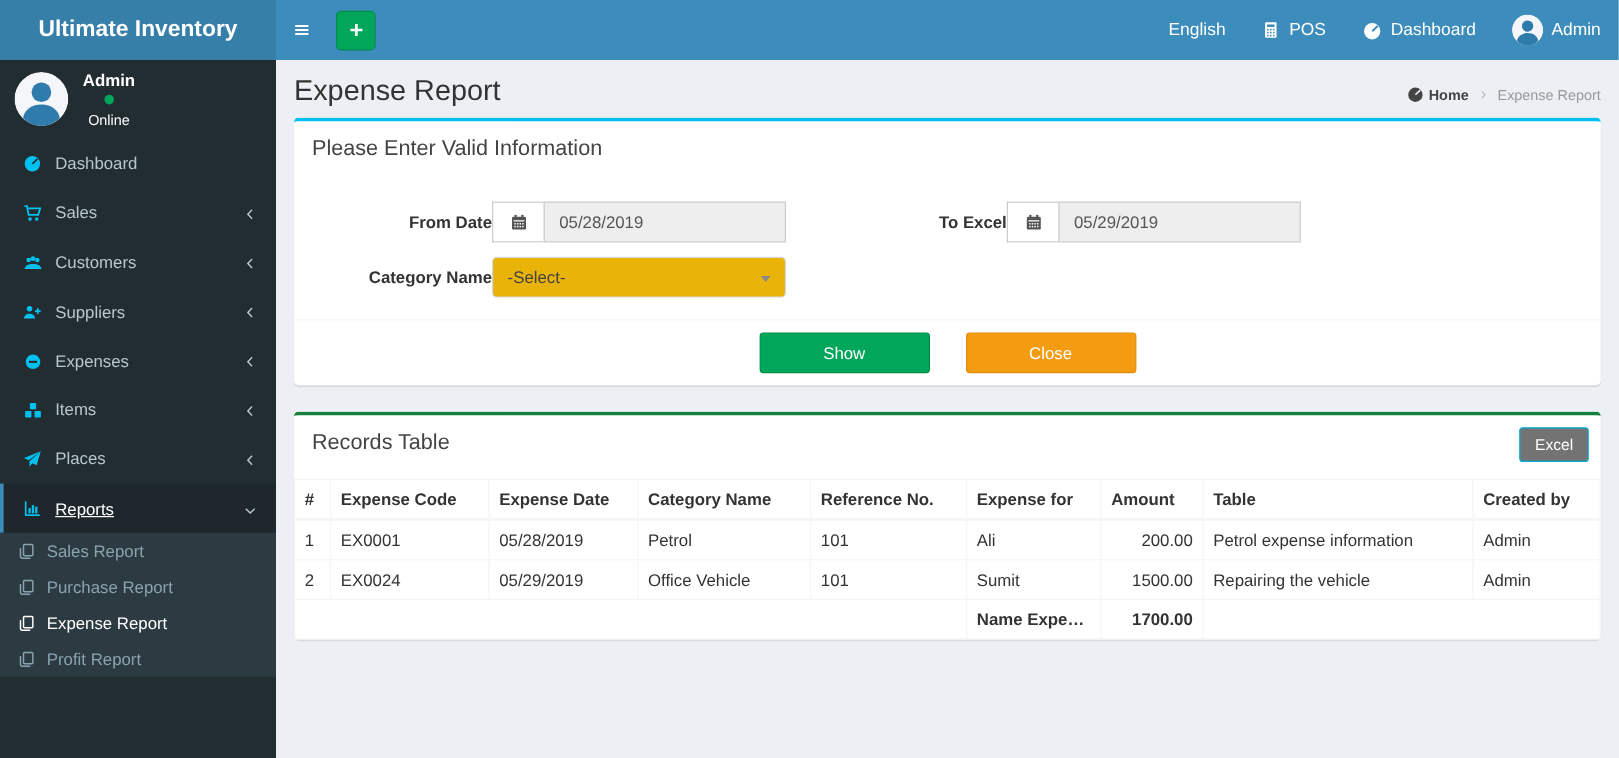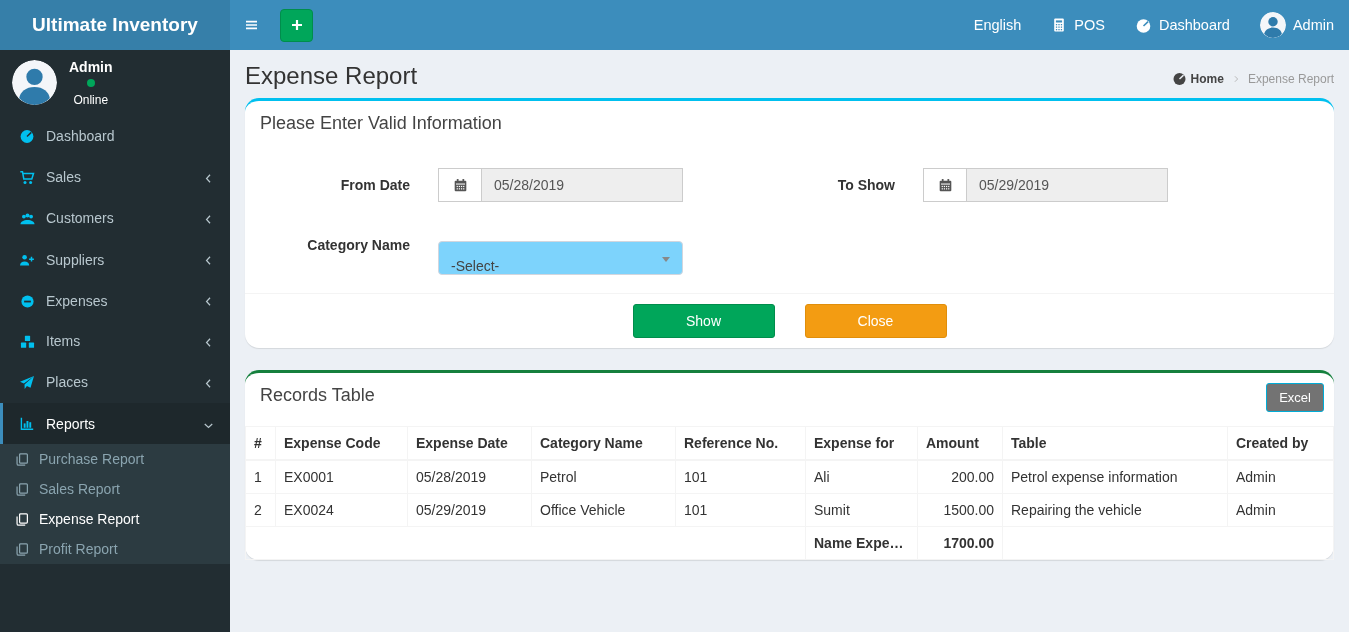--- a/index.html
+++ b/index.html
@@ -46,62 +46,62 @@
   .dot { width:8px; height:8px; border-radius:50%; background:#00a65a; display:inline-block; }
 
   .menu { list-style:none; }
   .menu > li {
     display:flex; align-items:center; gap:10px; padding:12px 15px;
     color:#b8c7ce; cursor:pointer; border-left:3px solid transparent; font-size:14px;
   }
   .menu > li .mi { color:#00c0ef; width:18px; text-align:center; flex:none; }
   .menu > li .chev { margin-left:auto; color:#b8c7ce; }
   .menu > li.active {
-    background:#1e282c; border-left-color:#3c8dbc; color:#fff;
+    background:#1e282c; border-left-color:#3c8dbc; color:#fff;text-decoration:underline;
   }
   .submenu { list-style:none; background:#2c3b41; }
   .submenu > li {
     display:flex; align-items:center; gap:9px; padding:6px 5px 6px 15px;
     color:#8aa4af; font-size:14px; cursor:pointer; height:30px;
   }
   .submenu > li.active { color:#fff; }
 
   
   .content { flex:1; padding:0 15px; overflow:hidden; --icon-bg:#ecf0f5; }
   .content-header { display:flex; align-items:flex-end; justify-content:space-between; padding:12px 0 8px 0; }
   .page-title { font-size:24px; font-weight:400; color:#333; }
   .breadcrumb { display:flex; align-items:center; gap:7px; font-size:12px; color:#444; padding-bottom:4px; }
   .breadcrumb .bc-home { display:flex; align-items:center; gap:4px; color:#444; cursor:pointer; }
   .breadcrumb .bc-sep { color:#b0b0b0; }
   .breadcrumb .bc-current { color:#999; }
 
   .box {
-    background:#fff; border-radius:14px; margin-bottom:22px;
+    background:#fff; border-radius:4px; margin-bottom:22px;
     box-shadow:0 1px 1px rgba(0,0,0,.1); border-top:3px solid #15803d;
   }
   .box.box-info { border-top-color:#00c0ef; }
   .box-header { padding:12px 15px; position:relative; }
   .box-title { font-size:18px; color:#444; font-weight:400; display:inline-block; }
 
   
   .box-body { padding:10px 15px 18px 15px; }
-  .form-row { display:grid; grid-template-columns:150px 245px 184px 245px; column-gap:28px; margin-top:12px; align-items:center; }
+  .form-row { display:grid; grid-template-columns:150px 245px 184px 245px; margin-top:12px; align-items:center; }
   .ctrl-label { text-align:right; font-weight:700; color:#333; font-size:14px; }
   .input-group { display:flex; height:34px; --icon-bg:#fff; }
   .input-addon {
     width:43px; background:#fff; border:1px solid #ccc; border-right:none;
     display:flex; align-items:center; justify-content:center; color:#555; flex:none;
   }
   .form-control {
     width:100%; height:34px; border:1px solid #ccc; background:#eee; color:#555;
     font-size:14px; padding:6px 12px; font-family:inherit; outline:none;
   }
   .select {
-    height:34px; border:1px solid #d2d6de; border-radius:4px; background:#7dd3fc;
-    display:flex; align-items:flex-end; padding:0 12px; color:#444; cursor:pointer; position:relative;margin-top:27px;
+    height:34px; border:1px solid #d2d6de; border-radius:4px; background:#eab308;
+    display:flex; align-items:center; padding:0 12px; color:#444; cursor:pointer; position:relative;
   }
   .select .caret {
     position:absolute; right:12px; top:15px; width:0; height:0;
     border-left:4px solid transparent; border-right:4px solid transparent; border-top:5px solid #888;
   }
   .box-footer { border-top:1px solid #f4f4f4; padding:10px 15px; display:flex; justify-content:center; gap:30px; }
   .btn { height:34px; width:142px; border-radius:3px; color:#fff; font-size:14px; font-family:inherit; cursor:pointer; }
   .btn-show { background:#00a65a; border:1px solid #008d4c; }
   .btn-close { background:#f39c12; border:1px solid #e08e0b; }
   .btn-excel {
@@ -354,27 +354,27 @@
           <span class="chev"><svg class="ic" width="13" height="13" viewBox="0 0 16 16">
               <use href="#i-chevd"></use>
             </svg></span>
         </li>
     </ul>
     <ul class="submenu">
       <li>
           <svg class="ic" width="15" height="15" viewBox="0 0 16 16">
             <use href="#i-copy"></use>
           </svg>
-          <span>Purchase Report</span>
+          <span>Sales Report</span>
         </li>
       <li>
           <svg class="ic" width="15" height="15" viewBox="0 0 16 16">
             <use href="#i-copy"></use>
           </svg>
-          <span>Sales Report</span>
+          <span>Purchase Report</span>
         </li>
       <li class="active">
           <svg class="ic" width="15" height="15" viewBox="0 0 16 16">
             <use href="#i-copy"></use>
           </svg>
           <span>Expense Report</span>
         </li>
       <li>
           <svg class="ic" width="15" height="15" viewBox="0 0 16 16">
             <use href="#i-copy"></use>
@@ -409,21 +409,21 @@
         <div class="form-row">
           <label class="ctrl-label">From Date</label>
           <div class="input-group">
             <span class="input-addon">
                 <svg class="ic" width="15" height="15" viewBox="0 0 16 16">
                   <use href="#i-cal"></use>
                 </svg>
               </span>
             <input class="form-control" readonly="" value="05/28/2019" style="">
           </div>
-          <label class="ctrl-label">To Show</label>
+          <label class="ctrl-label">To Excel</label>
           <div class="input-group">
             <span class="input-addon">
                 <svg class="ic" width="15" height="15" viewBox="0 0 16 16">
                   <use href="#i-cal"></use>
                 </svg>
               </span>
             <input class="form-control" readonly="" value="05/29/2019" style="">
           </div>
         </div>
         <div class="form-row">

